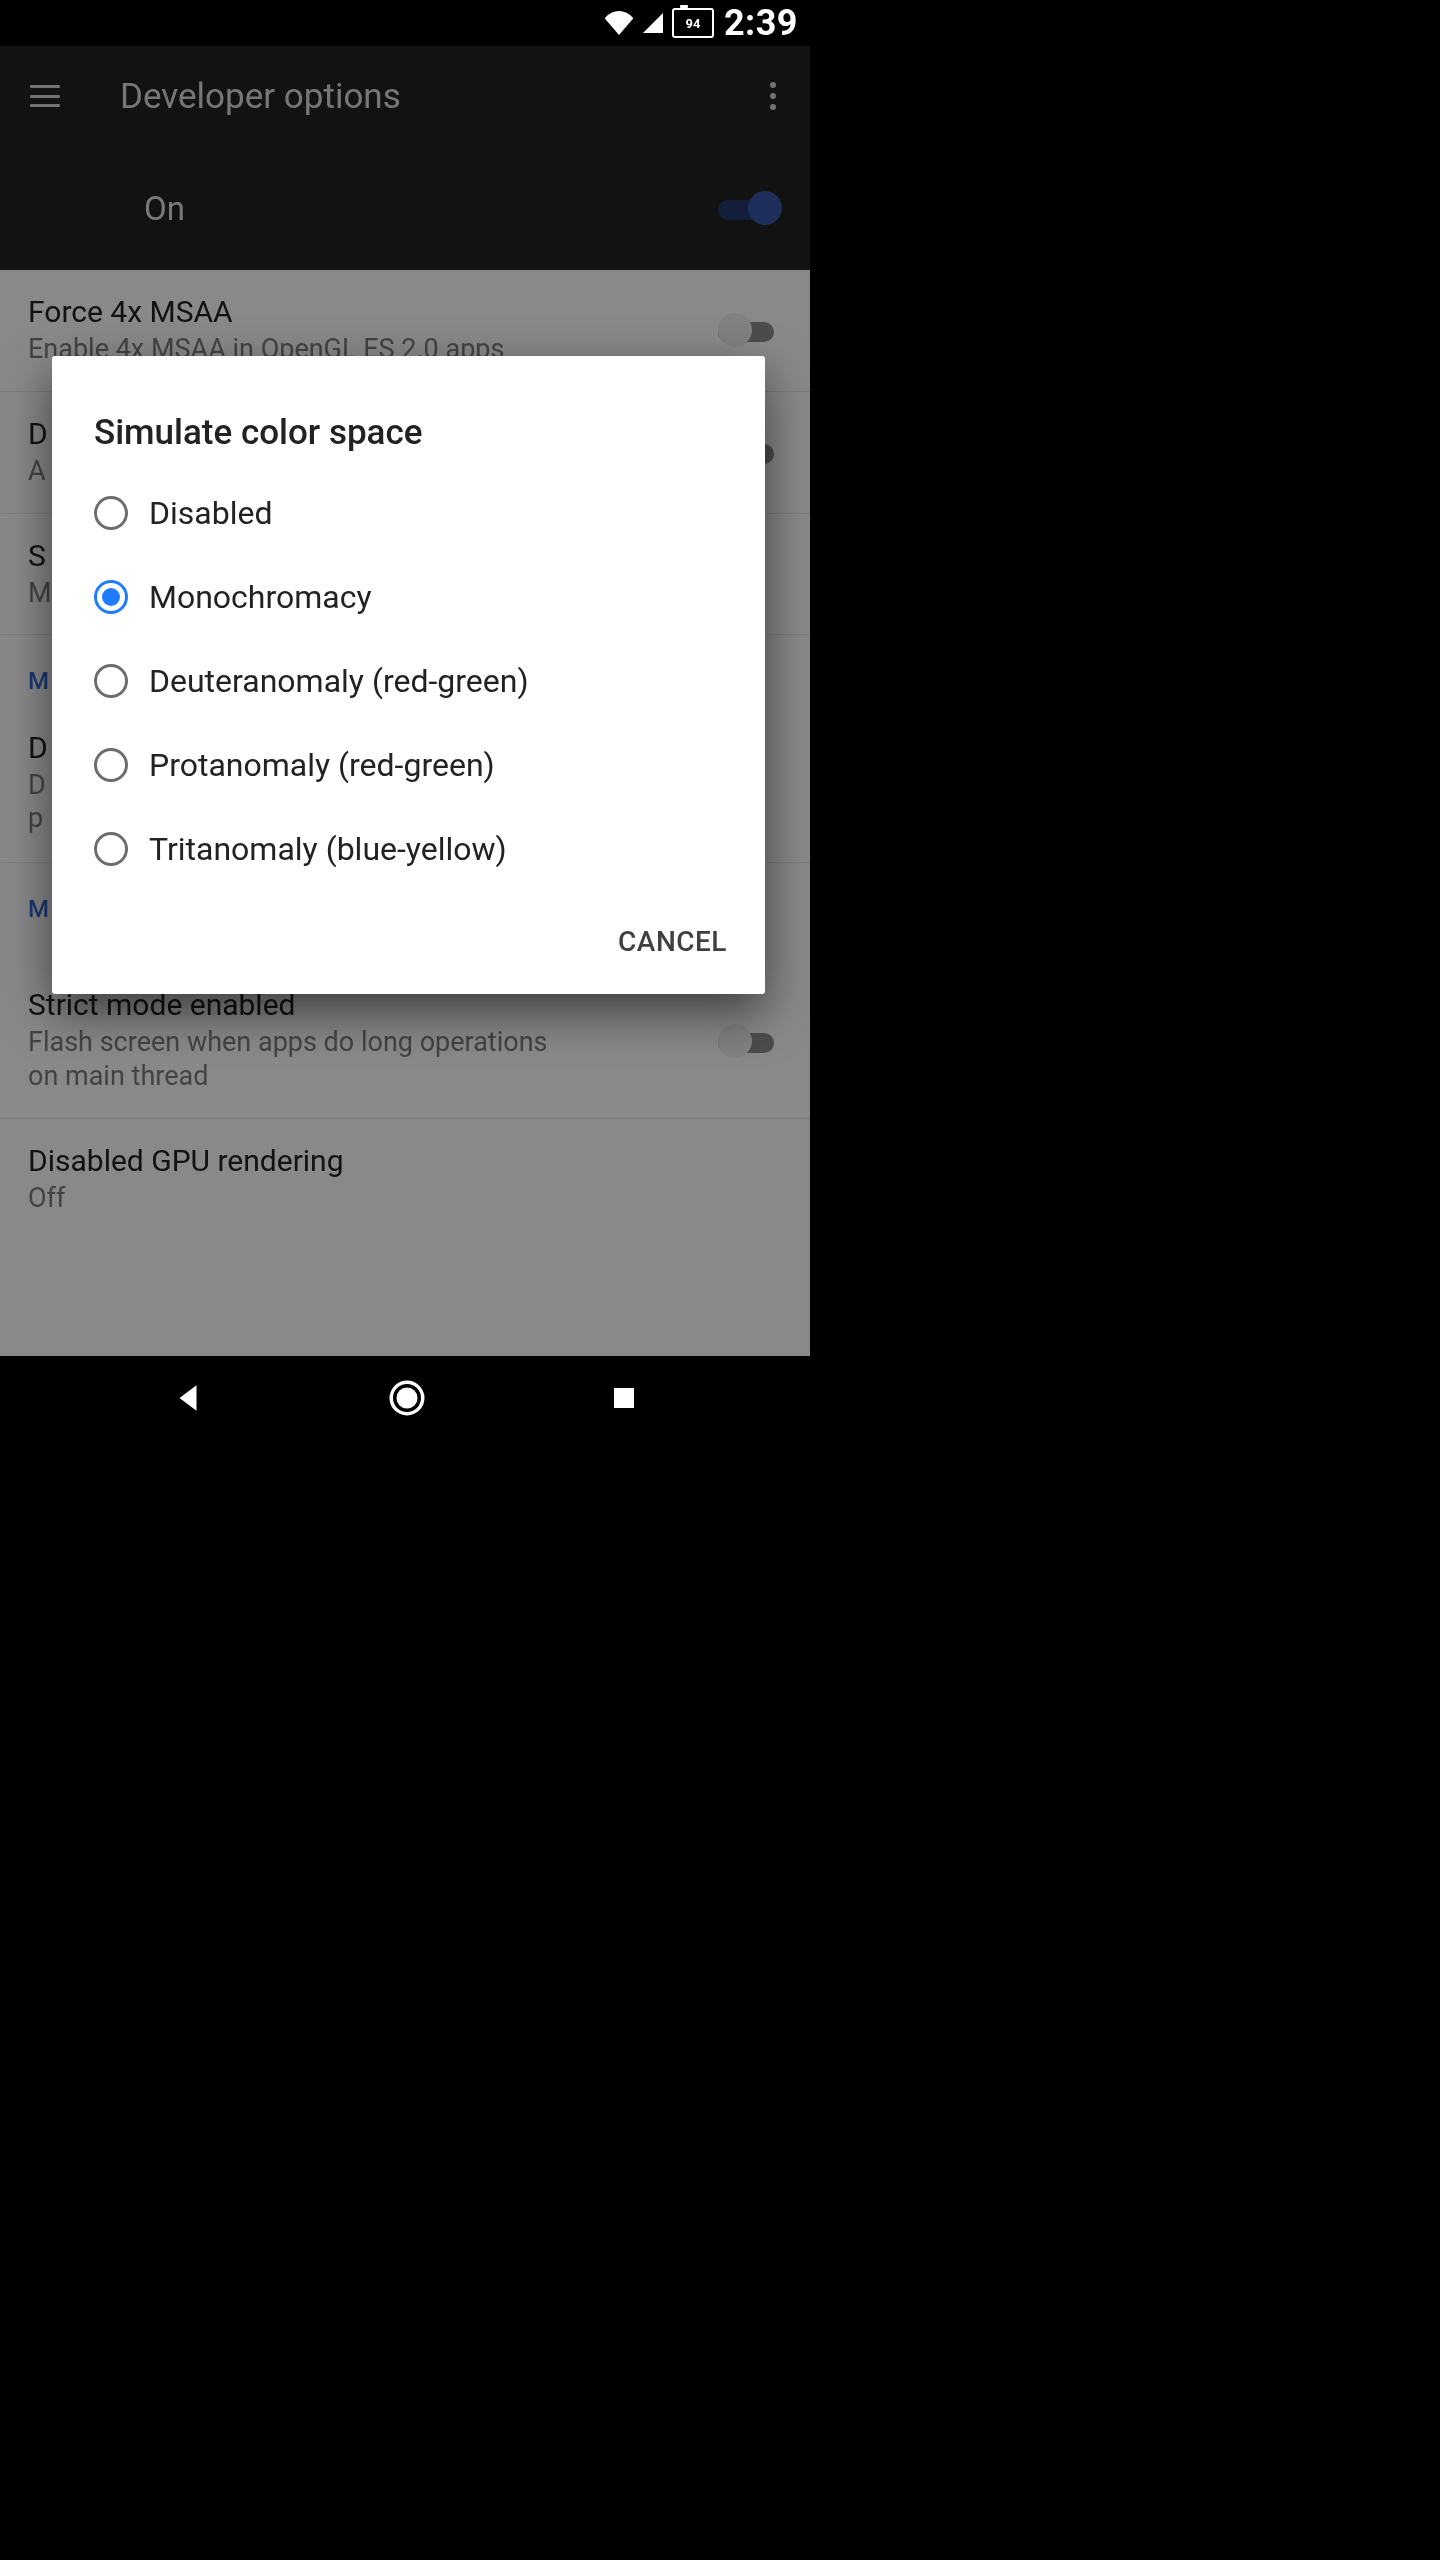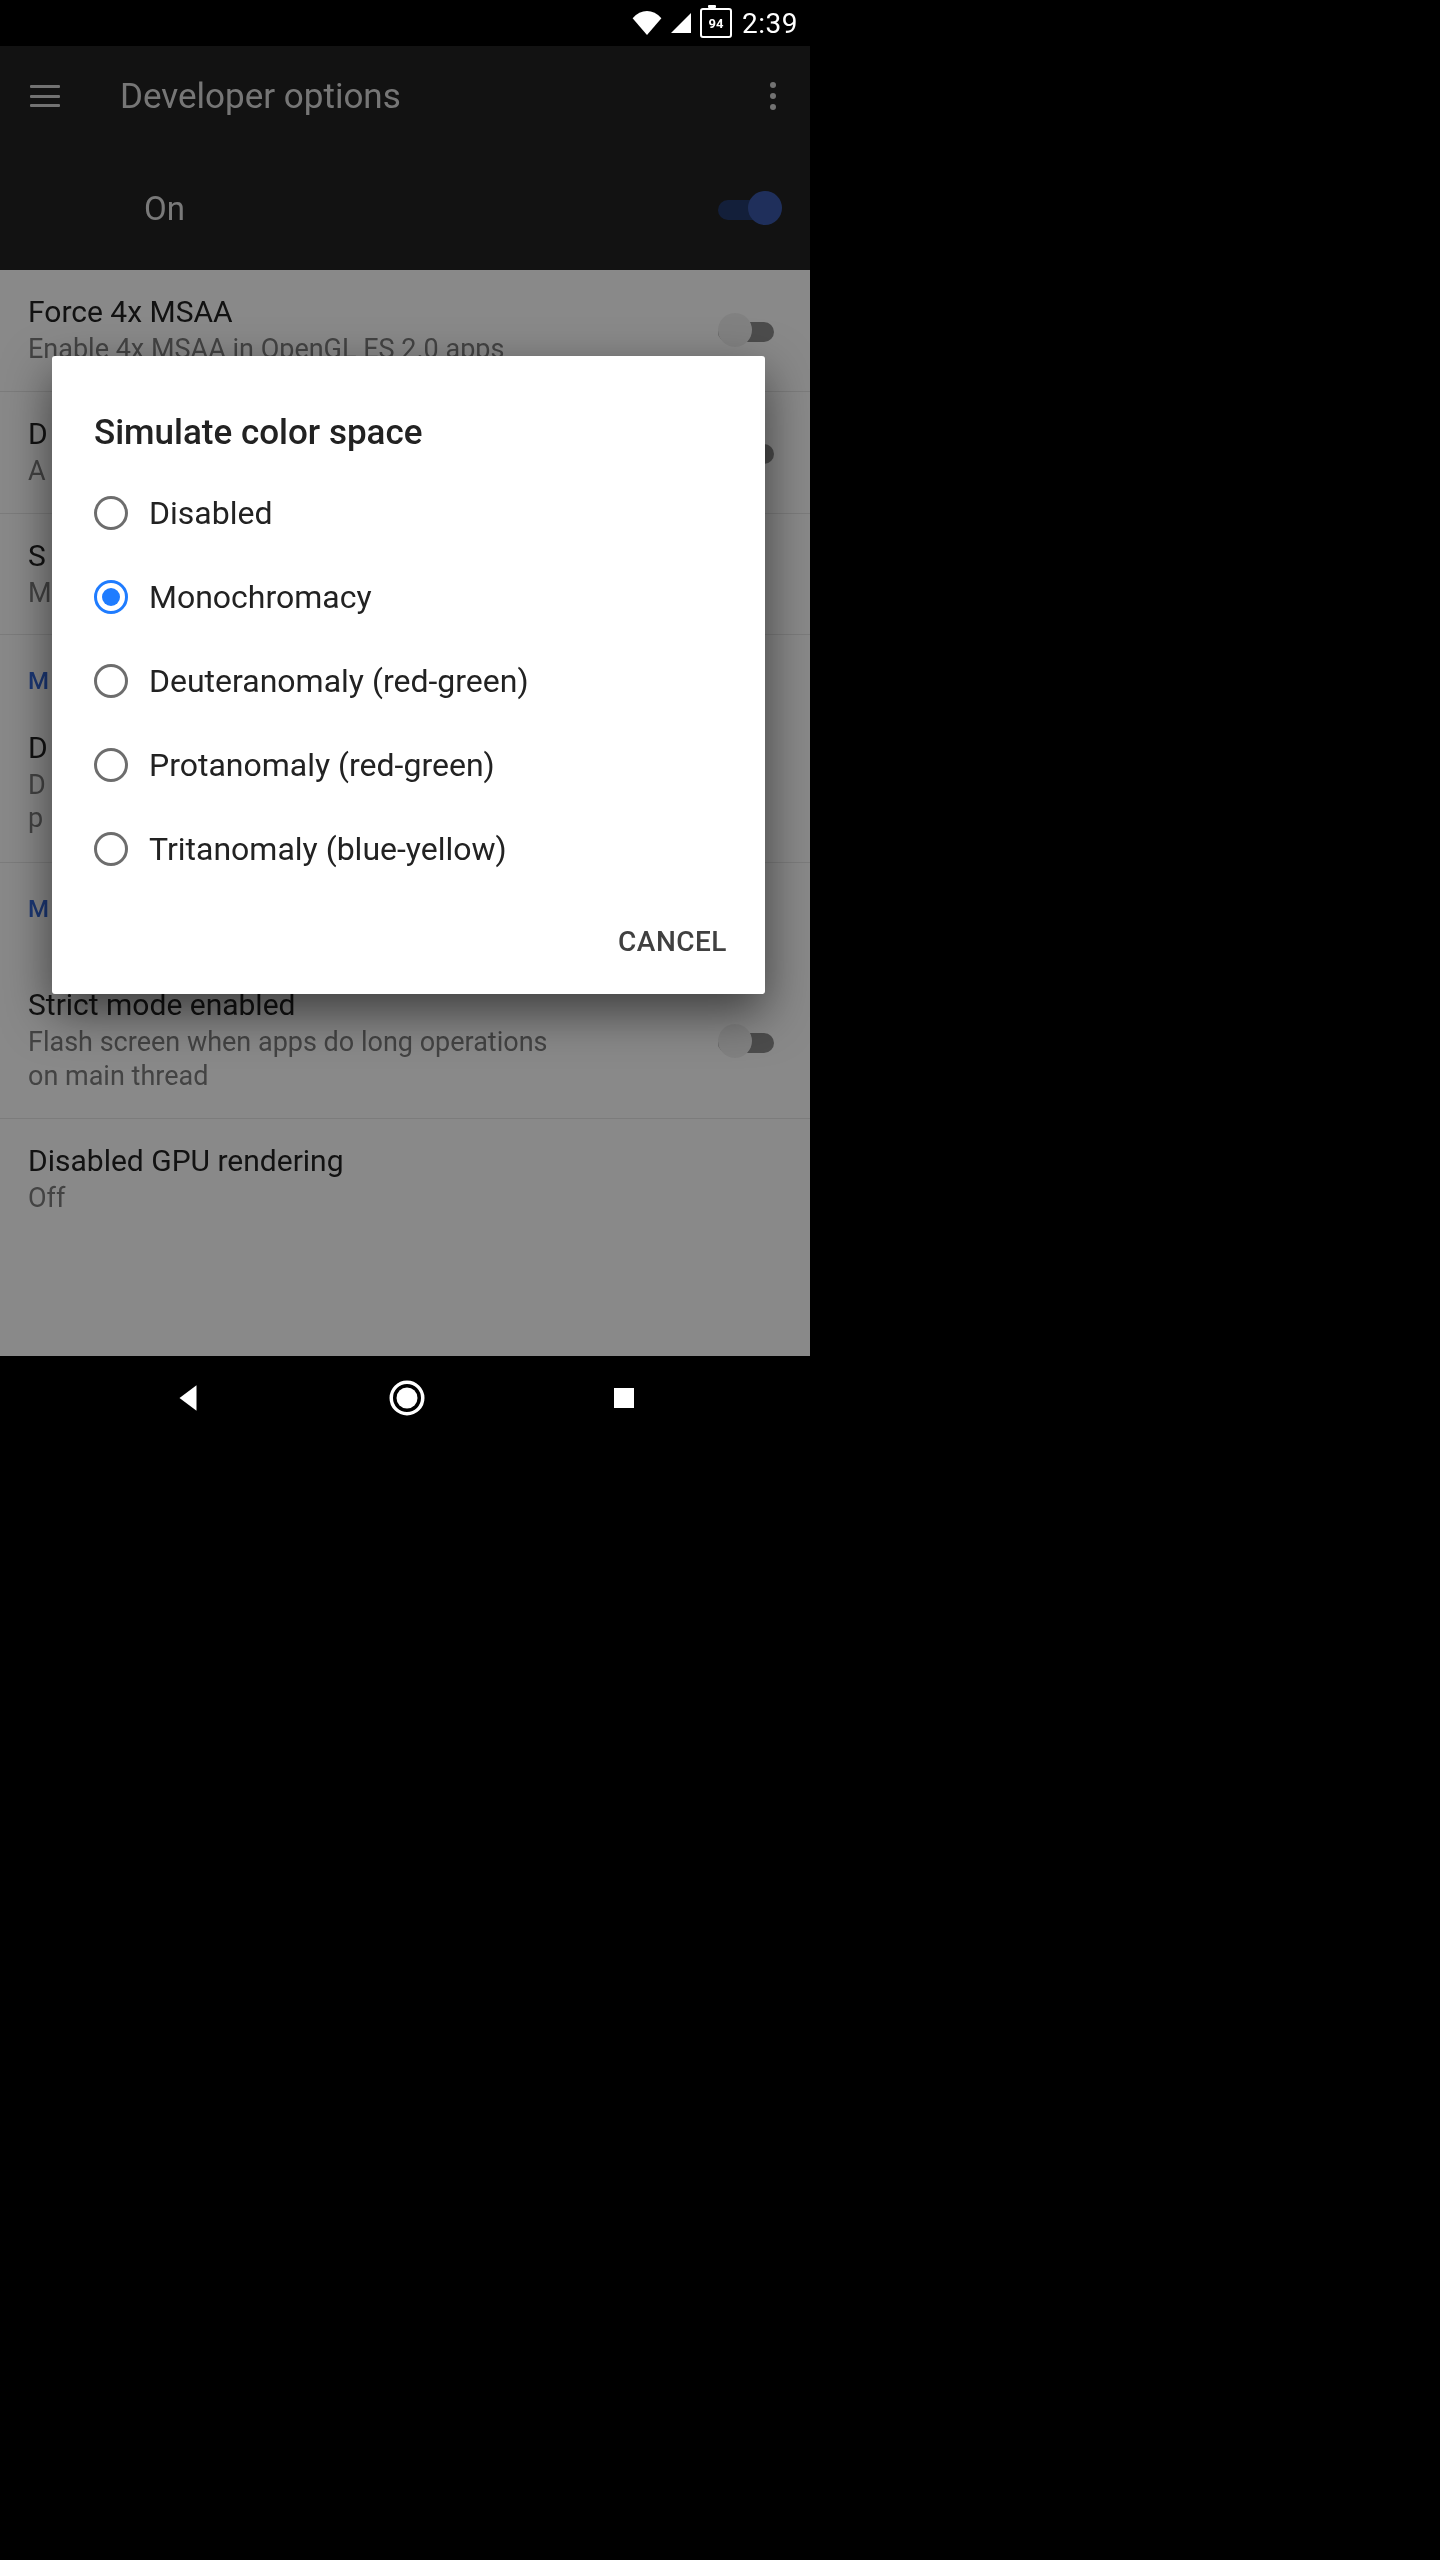--- a/index.html
+++ b/index.html
@@ -2,22 +2,22 @@
 <html><head>
 <meta charset="utf-8">
 <style>
   * { box-sizing: border-box; margin: 0; padding: 0; }
   html, body { width: 810px; height: 1440px; overflow: hidden; font-family: Roboto, "Helvetica Neue", Arial, sans-serif; background: #000; }
   .device { position: relative; width: 810px; height: 1440px; background: #000; }
 
   
   .statusbar { height: 46px; background: #000; color: #fff; display: flex; align-items: center; justify-content: flex-end; padding-right: 12px; gap: 6px; }
   .statusbar svg { fill: #fff; }
-  .clock { font-size: 28px; font-weight: 400; letter-spacing: .5px; padding-left: 4px;}
-  .batt-box { position: relative; width: 32px; height: 30px; border: 2px solid #fff; border-radius: 3px; display: flex; align-items: center; justify-content: center; }
+  .clock { font-size: 36px; font-weight: 700; letter-spacing: .5px; padding-left: 4px;}
+  .batt-box { position: relative; width: 42px; height: 30px; border: 2px solid #fff; border-radius: 3px; display: flex; align-items: center; justify-content: center; }
   .batt-box::before { content:""; position:absolute; top:-5px; left:6px; width:8px; height:3px; background:#fff; border-radius:1px;}
   .batt-num { font-size: 13px; font-weight: bold; color:#fff; }
 
   
   .darkzone { background: #212121; }
   .appbar { height: 100px; display: flex; align-items: center; padding: 0 16px 0 30px; color:#bdbdbd; }
   .appbar-title { font-size: 35px; font-weight: 400; color:#d8d8d8; margin-left: 60px; flex:1;}
   .hamburger { width: 30px; height: 22px; display:flex; flex-direction:column; justify-content:space-between;}
   .hamburger span { height:3px; background:#cfcfcf; border-radius:1px;}
   .dots { display:flex; flex-direction:column; gap:5px; padding-right:18px;}

